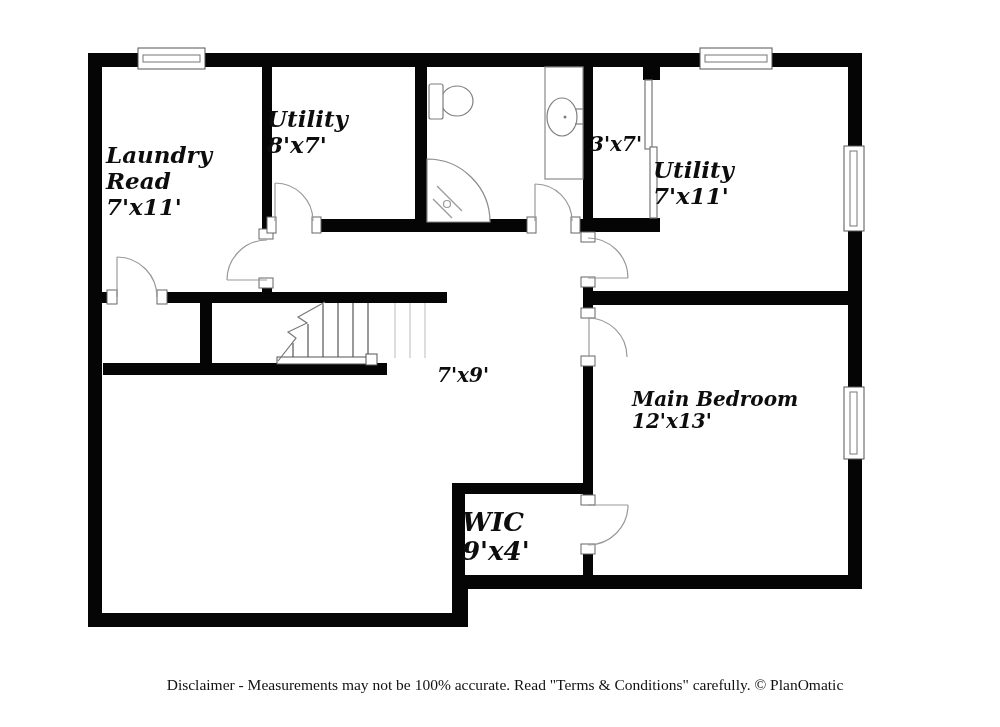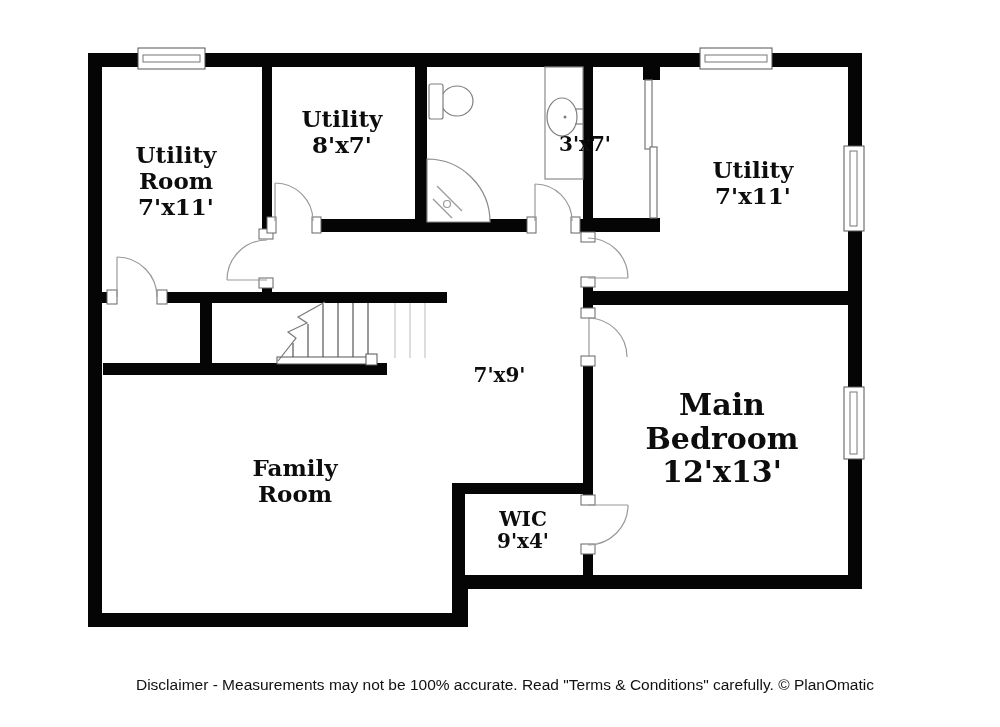--- a/index.html
+++ b/index.html
@@ -1,27 +1,27 @@
 <!DOCTYPE html>
 <html><head>
 <meta charset="utf-8">
 <style>
   html,body{margin:0;padding:0;background:#fff;}
   #canvas{position:relative;width:1000px;height:727px;background:#ffffff;overflow:hidden;}
   #plan-svg{position:absolute;left:0;top:0;}
-  .lbl{position:absolute;text-align:center;color:#0d0d0d;
-       font-family:"DejaVu Serif",serif;font-weight:700;line-height:1.12;}
+  .lbl{position:absolute;color:#0d0d0d;
+       font-family:"DejaVu Serif",serif;font-weight:700;line-height:1.12;font-style:italic;}
   .lbl .nm,.lbl .dm{display:block;}
   .lbl-md{font-size:23px;}
-  .lbl-main{font-size:30px;}
+  .lbl-main{font-size:20px;}
   .lbl-hall{font-size:20px;}
-  .lbl-wic{font-size:20px;}
+  .lbl-wic{font-size:26px;}
   .lbl-closet{font-size:20px;}
   #disclaimer{position:absolute;left:0;right:0;top:676px;text-align:center;
-       font-family:Liberation Sans, sans-serif;font-size:15.5px;color:#111;padding-left:10px;}
+       font-family:Liberation Serif, serif;font-size:15.5px;color:#111;padding-left:10px;}
 </style>
 </head>
 <body>
 
 <div id="canvas">
 
 <svg id="plan-svg" width="1000" height="727" viewBox="0 0 1000 727">
 
   <g fill="#050505">
 
@@ -169,49 +169,48 @@
       <line x1="353" y1="303" x2="353" y2="357"></line>
       <line x1="368" y1="303" x2="368" y2="357"></line>
     </g>
     <rect x="277" y="357" width="93" height="7" fill="#ffffff" stroke="#555555"></rect>
     <rect x="366" y="354" width="11" height="11" fill="#ffffff" stroke="#555555"></rect>
     <polyline points="278,361 296,338 288,332 307,323 298,317 325,302" stroke="#777777" stroke-width="1.2"></polyline>
   </g>
 </svg>
 
   <div class="lbl lbl-md" style="left:106px;top:142px;width:140px;">
-    <span class="nm">Utility Room</span>
+    <span class="nm">Laundry Read</span>
     <span class="dm">7'x11'</span>
   </div>
 
   <div class="lbl lbl-md" style="left:267px;top:106px;width:150px;">
     <span class="nm">Utility</span>
     <span class="dm">8'x7'</span>
   </div>
 
-  <div class="lbl lbl-closet" style="left:540px;top:133px;width:90px;">
+  <div class="lbl lbl-closet" style="left:590px;top:133px;width:90px;">
     <span class="dm">3'x7'</span>
   </div>
 
   <div class="lbl lbl-md" style="left:653px;top:157px;width:200px;">
     <span class="nm">Utility</span>
     <span class="dm">7'x11'</span>
   </div>
 
   <div class="lbl lbl-main" style="left:632px;top:388px;width:180px;">
     <span class="nm">Main Bedroom</span>
     <span class="dm">12'x13'</span>
   </div>
 
   <div class="lbl lbl-hall" style="left:437px;top:364px;width:125px;">
     <span class="dm">7'x9'</span>
   </div>
 
   <div class="lbl lbl-md" style="left:225px;top:455px;width:140px;">
-    <span class="nm">Family Room</span>
   </div>
 
   <div class="lbl lbl-wic" style="left:462px;top:508px;width:122px;">
     <span class="nm">WIC</span>
     <span class="dm">9'x4'</span>
   </div>
 
   <div id="disclaimer">Disclaimer - Measurements may not be 100% accurate. Read "Terms &amp; Conditions" carefully. © PlanOmatic</div>
 </div>
 

